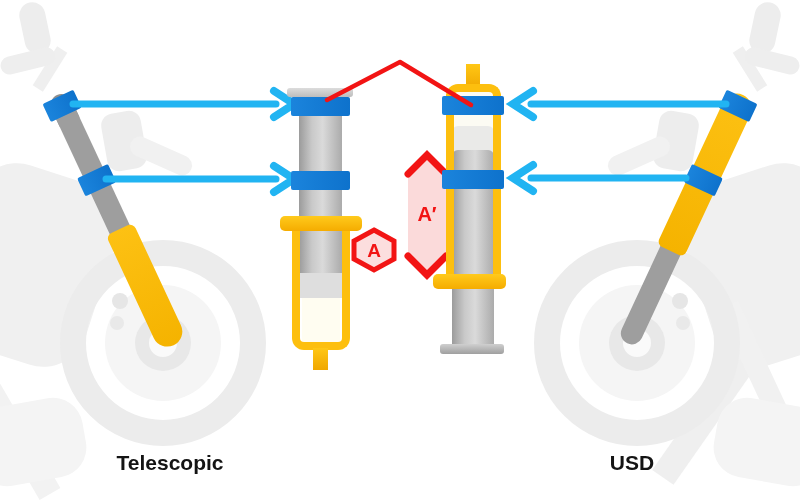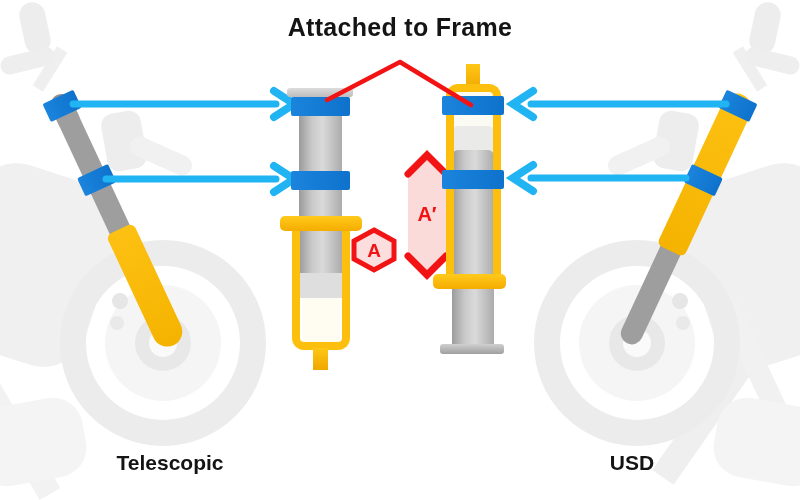--- a/index.html
+++ b/index.html
@@ -137,17 +137,16 @@
     <div class="abs" style="left:446px;top:84px;width:55px;height:198px;box-sizing:border-box;border-left:8px solid #FDBF0E;border-right:8px solid #FDBF0E;border-top:8px solid #FDBF0E;border-radius:12px 12px 0 0;"></div>
     <div class="abs yellow-bar" style="left:433px;top:274px;width:73px;height:15px;"></div>
     <div class="clamp-c" style="left:442px;top:96px;width:62px;"></div>
     <div class="clamp-c" style="left:442px;top:170px;width:62px;"></div>
   </div>
 
   <svg class="abs" style="left:298px;top:48px;" width="200" height="64" viewBox="0 0 200 64">
     <polyline points="29,52 102,14 173,57" fill="none" stroke="#F21414" stroke-width="4.5" stroke-linecap="round" stroke-linejoin="round"></polyline>
   </svg>
 
-  <div class="title">Attached to Frame</div>
   <div class="fig-label" style="left:557px;width:150px;">USD</div>
   <div class="fig-label" style="left:70px;width:200px;">Telescopic</div>
 
 </div>
 
 </body></html>

